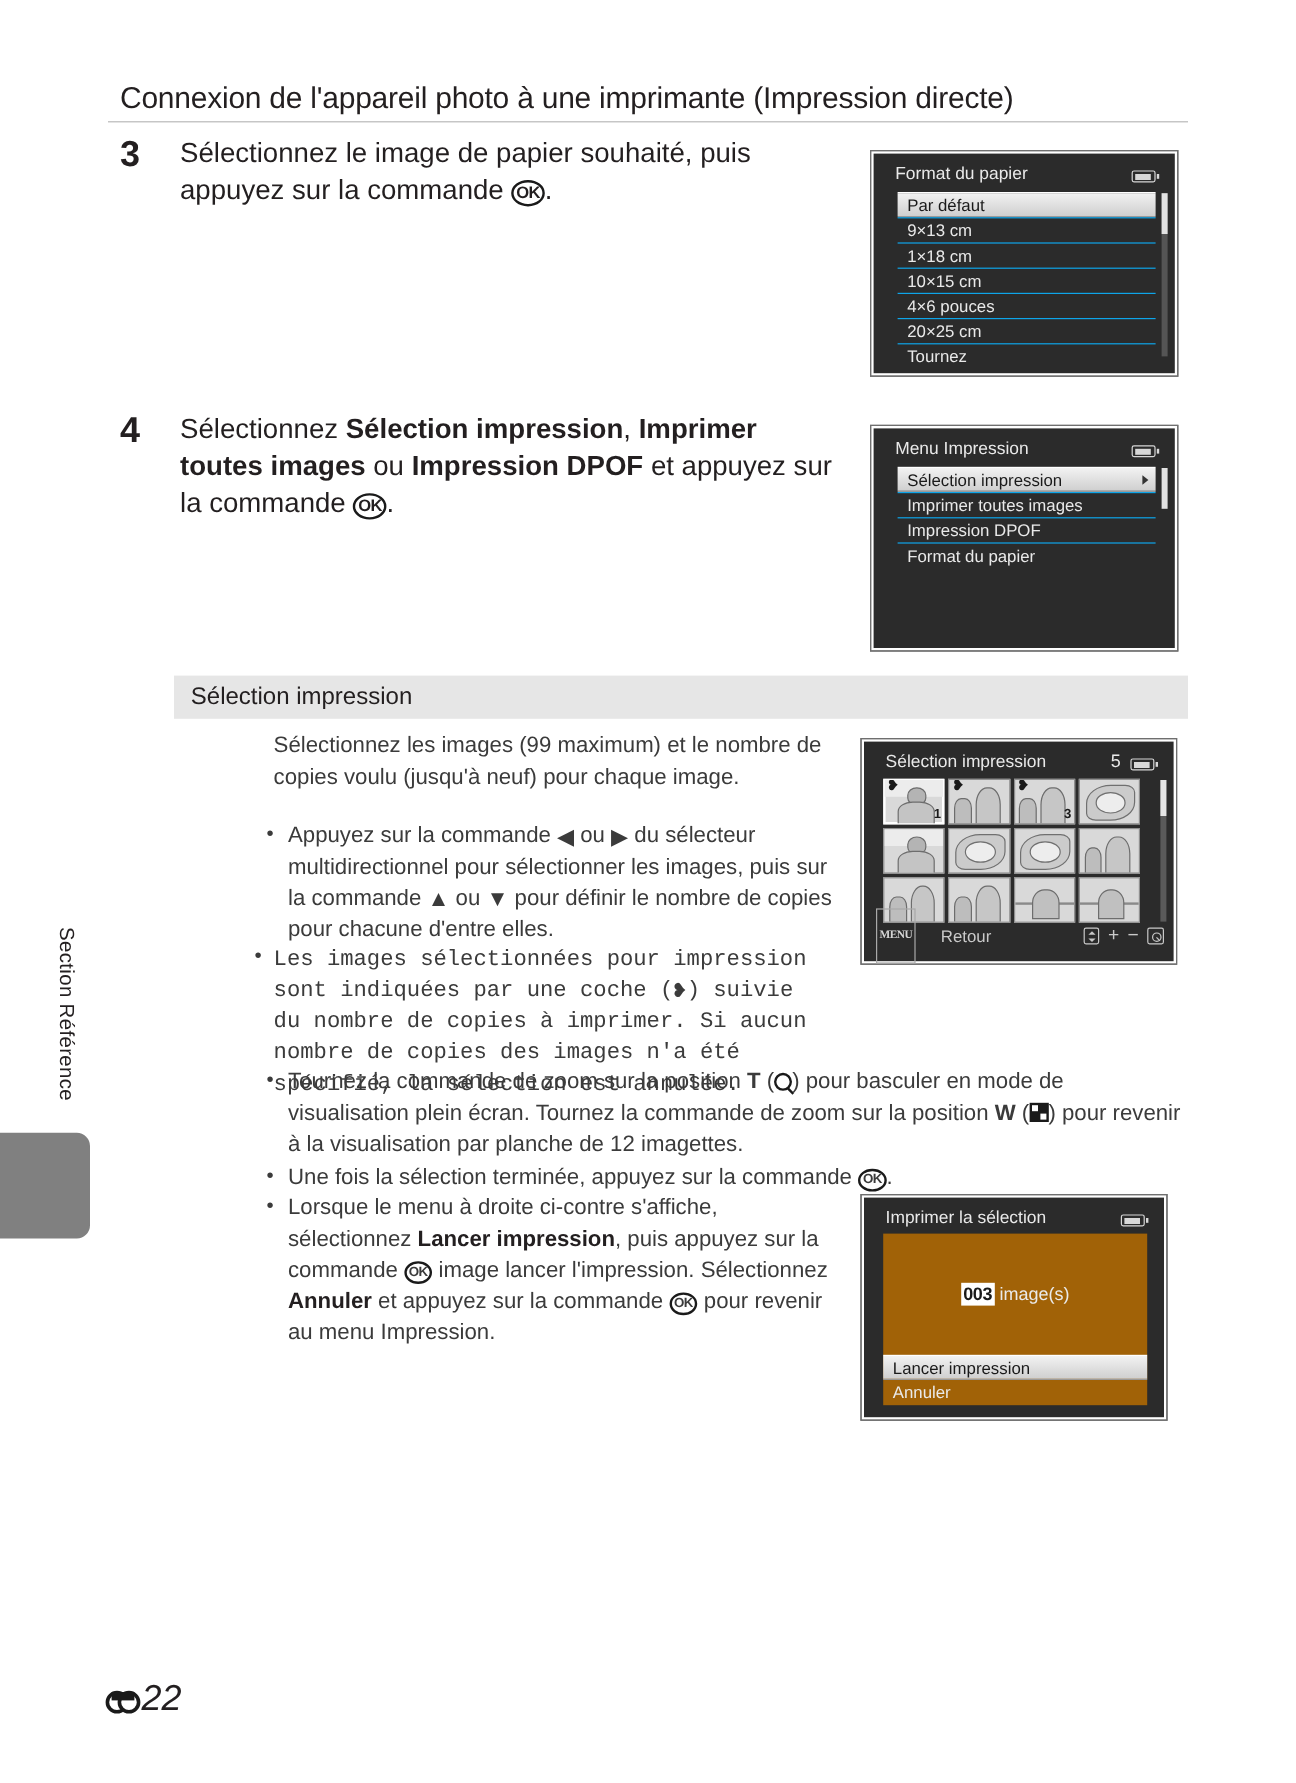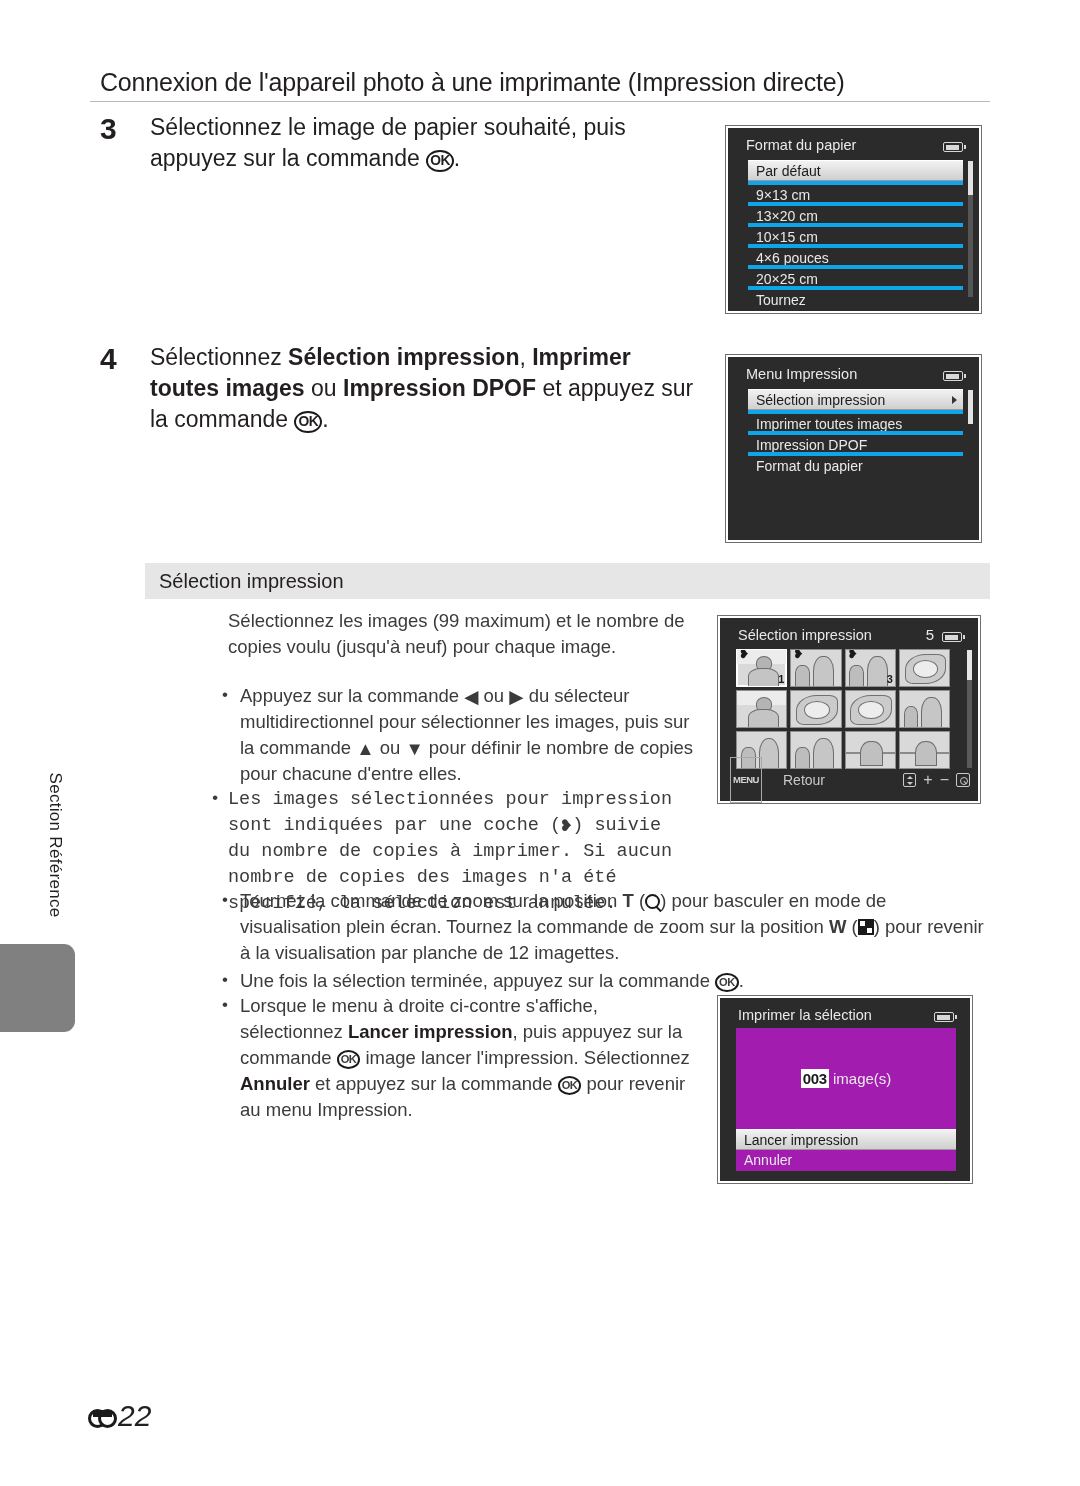--- a/index.html
+++ b/index.html
@@ -125,21 +125,21 @@
     width:20px; height:10px; border:1.5px solid #d8d8d8; border-radius:2px;
   }
   .batt:after{
     content:""; position:absolute; right:-4px; top:2px; width:2.5px; height:4px; background:#d8d8d8;
   }
   .batt i{ position:absolute; left:1.5px; top:1.5px; width:13px; height:5px; background:#d8d8d8; display:block;}
 
   .menu-list{ position:absolute; left:20px; top:32px; right:16px; }
   .menu-item{
     height:21px; line-height:21px; font-size:14px; color:#e9e9e9;
-    padding-left:8px; border-top:4px solid #0ea5e9; position:relative;
+    padding-left:8px; border-top:1px solid #0ea5e9; position:relative;
   }
   .menu-item.sel{
     background:linear-gradient(180deg,#f2f2f2 0%,#cfcfcf 100%);
     color:#1a1a1a; border-top:1px solid #ffffff; border-bottom:1px solid #9a9a9a;
   }
   .menu-item .caret{
     position:absolute; right:6px; top:6px;
     width:0;height:0;border-left:5px solid #333;border-top:4px solid transparent;border-bottom:4px solid transparent;
   }
   .scrollbar{
@@ -213,21 +213,21 @@
     position:absolute; right:6px; top:32px; width:5px; height:118px; background:#5a5a5a;
   }
   #grid-scroll i{ display:block; width:5px; height:30px; background:#e5e5e5; }
   #sel-bottombar{
     position:absolute; left:10px; right:8px; bottom:10px; height:22px;
     display:flex; align-items:center;
   }
   .menu-badge{
     display:inline-block; border:1.5px solid #a9a9a9; color:#d5d5d5;
     font-size:9.5px; font-weight:bold; padding:16px 2px; line-height:12px; letter-spacing:-0.5px;
-    font-family:Liberation Sans, sans-serif;
+    font-family:Liberation Serif, serif;
   }
   #sel-bottombar .retour{ font-size:14px; color:#c9c9c9; margin-left:21px; }
   #sel-bottombar .icons{ margin-left:auto; display:flex; align-items:center; gap:7px; color:#c9c9c9; font-size:16px; }
   .ud-icon{
     display:inline-block; width:13px; height:14px; border:1.5px solid #c9c9c9; border-radius:2px; position:relative;
   }
   .ud-icon:before{
     content:""; position:absolute; left:3px; top:1.5px; border-left:3px solid transparent;border-right:3px solid transparent;border-bottom:3.5px solid #c9c9c9;
   }
   .ud-icon:after{
@@ -239,21 +239,21 @@
   .mag-sm:before{
     content:""; position:absolute; left:2.5px; top:2.5px; width:6px; height:6px; border:1.4px solid #c9c9c9; border-radius:50%;
   }
   .mag-sm:after{
     content:""; position:absolute; right:2px; bottom:2.3px; width:4px; height:1.4px; background:#c9c9c9; transform:rotate(45deg);
   }
 
   
   #confirm-panel{
     position:absolute; left:16px; top:30px; right:14px; bottom:10px;
-    background:#a21caf;
+    background:#a16207;
   }
   #confirm-count{
     position:absolute; left:0; right:0; top:42px; text-align:center;
     font-size:15px; color:#eaeaea;
   }
   #confirm-count .num{
     background:#ffffff; color:#1a1a1a; padding:1px 2px; font-weight:bold; letter-spacing:-0.3px;
   }
   #confirm-buttons{ position:absolute; left:0; right:0; bottom:0; }
   .cbtn{
@@ -302,21 +302,21 @@
 </div>
 
 <div class="lcd" id="lcd-paper">
   <div class="lcd-title">Format du papier</div>
   <div class="batt">
       <i></i>
     </div>
   <div class="menu-list">
     <div class="menu-item sel"><span>Par défaut</span></div>
     <div class="menu-item"><span>9×13 cm</span></div>
-    <div class="menu-item"><span>13×20 cm</span></div>
+    <div class="menu-item"><span>1×18 cm</span></div>
     <div class="menu-item"><span>10×15 cm</span></div>
     <div class="menu-item"><span>4×6 pouces</span></div>
     <div class="menu-item"><span>20×25 cm</span></div>
     <div class="menu-item"><span>Tournez</span></div>
   </div>
   <div class="scrollbar">
       <i></i>
     </div>
 </div>
 

